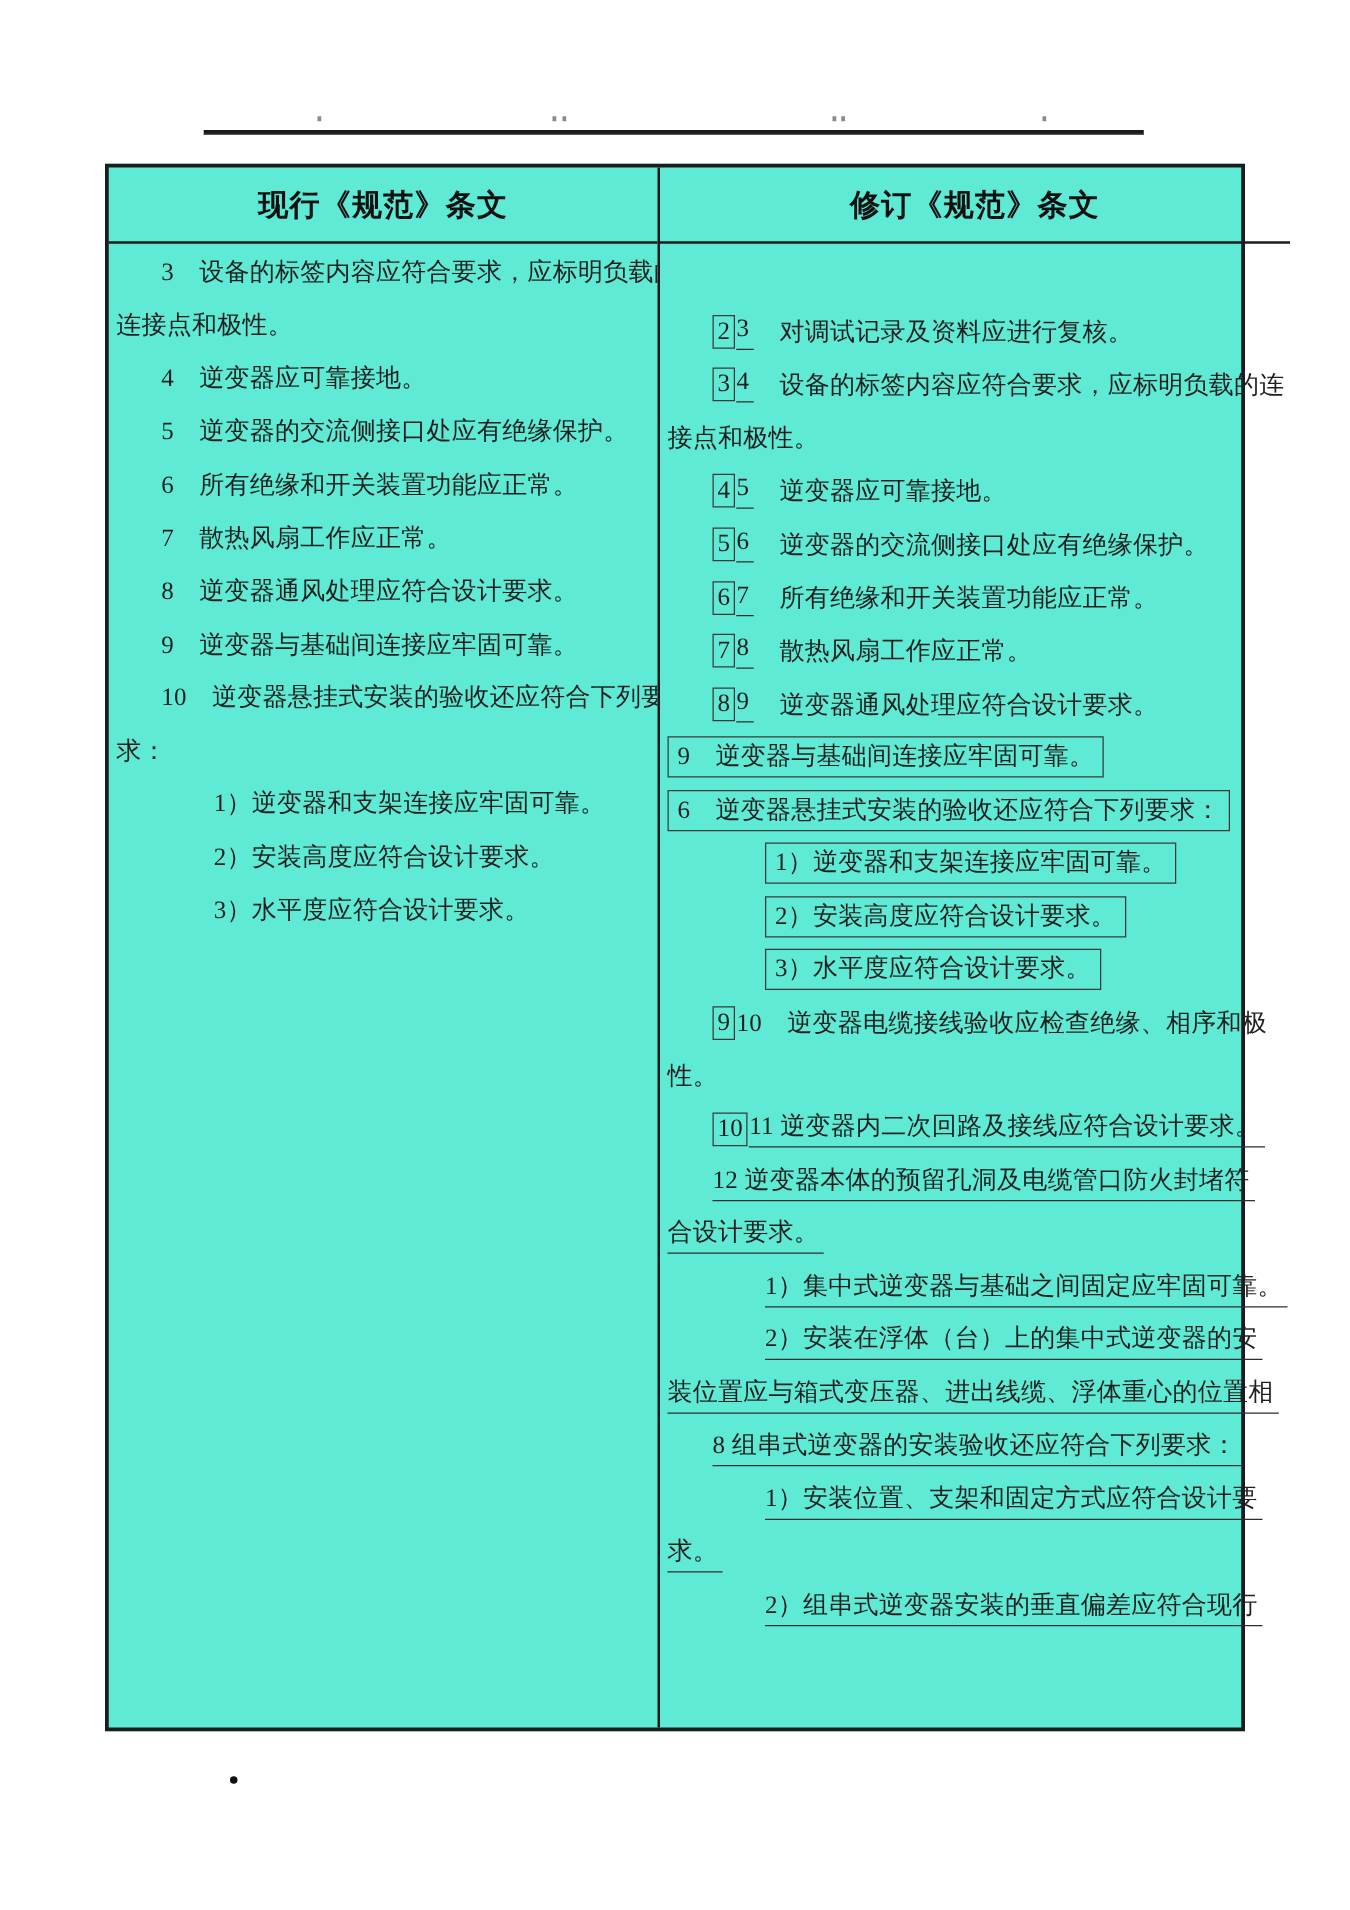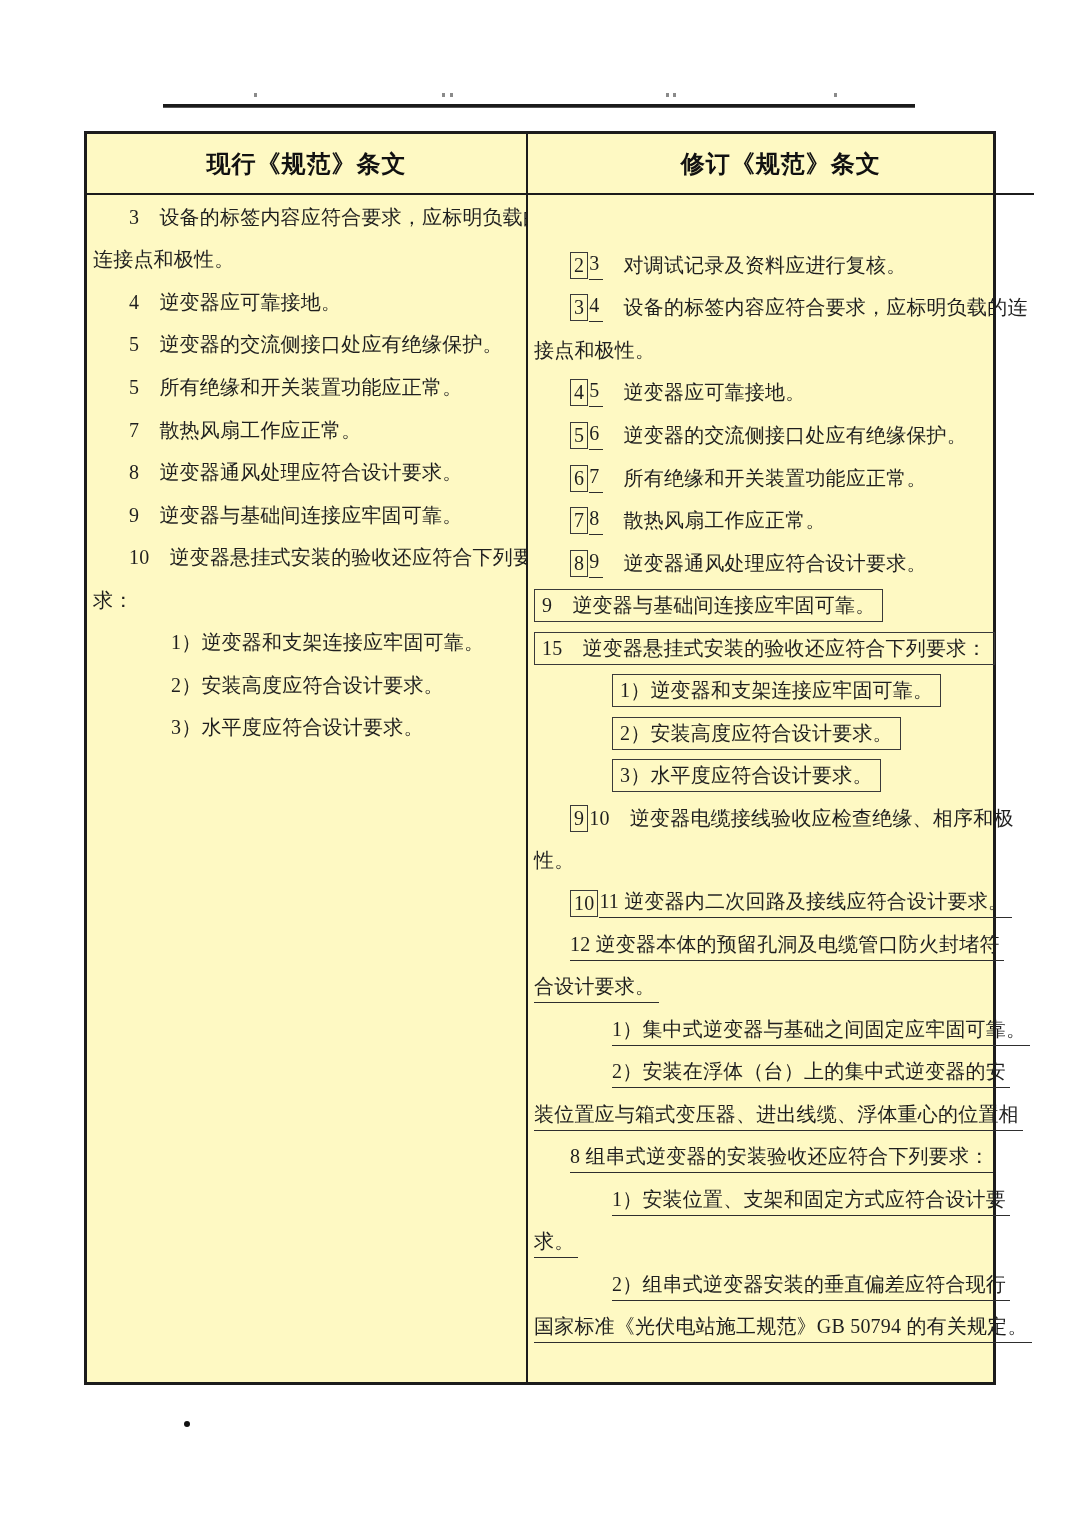--- a/index.html
+++ b/index.html
@@ -15,21 +15,21 @@
     position:absolute;left:163px;top:104px;width:752px;height:3px;
     background:#1b1b1b;border-bottom:1px solid #555;
   }
   .top-mark{
     position:absolute;top:93px;width:3px;height:4px;background:#8a8a8a;
   }
   
   .tbl{
     position:absolute;left:84px;top:131px;width:912px;height:1254px;
     border:3px solid #1c1c1c;box-sizing:border-box;
-    display:flex;background:#fef9c3;
+    display:flex;background:#5eead4;
   }
   .col{box-sizing:border-box;display:flex;flex-direction:column;height:100%;}
   .col-left{width:441px;border-right:2px solid #1c1c1c;}
   .col-right{flex:1;gap:48px;}
   .hdr{
     height:59px;flex:0 0 59px;border-bottom:2px solid #1c1c1c;
     display:flex;align-items:center;justify-content:center;
     font-family:"Liberation Sans","DejaVu Sans",sans-serif;
     font-weight:bold;font-size:24px;letter-spacing:1px;color:#111;
   }
@@ -81,21 +81,21 @@
         <div class="line">
           <span class="seg">连接点和极性。</span>
         </div>
         <div class="line ind1">
           <span class="seg">4　逆变器应可靠接地。</span>
         </div>
         <div class="line ind1">
           <span class="seg">5　逆变器的交流侧接口处应有绝缘保护。</span>
         </div>
         <div class="line ind1">
-          <span class="seg">5　所有绝缘和开关装置功能应正常。</span>
+          <span class="seg">6　所有绝缘和开关装置功能应正常。</span>
         </div>
         <div class="line ind1">
           <span class="seg">7　散热风扇工作应正常。</span>
         </div>
         <div class="line ind1">
           <span class="seg">8　逆变器通风处理应符合设计要求。</span>
         </div>
         <div class="line ind1">
           <span class="seg">9　逆变器与基础间连接应牢固可靠。</span>
         </div>
@@ -157,21 +157,21 @@
           <span class="seg seg-ins">9</span>
           <span class="seg">　逆变器通风处理应符合设计要求。</span>
         </div>
         <div class="line">
           <span class="line-box">
             <span class="seg">9　逆变器与基础间连接应牢固可靠。</span>
           </span>
         </div>
         <div class="line">
           <span class="line-box">
-            <span class="seg">15　逆变器悬挂式安装的验收还应符合下列要求：</span>
+            <span class="seg">6　逆变器悬挂式安装的验收还应符合下列要求：</span>
           </span>
         </div>
         <div class="line ind2">
           <span class="line-box">
             <span class="seg">1）逆变器和支架连接应牢固可靠。</span>
           </span>
         </div>
         <div class="line ind2">
           <span class="line-box">
             <span class="seg">2）安装高度应符合设计要求。</span>
@@ -212,21 +212,18 @@
           <span class="seg seg-ins">8 组串式逆变器的安装验收还应符合下列要求：</span>
         </div>
         <div class="line ind2">
           <span class="seg seg-ins">1）安装位置、支架和固定方式应符合设计要</span>
         </div>
         <div class="line">
           <span class="seg seg-ins">求。</span>
         </div>
         <div class="line ind2">
           <span class="seg seg-ins">2）组串式逆变器安装的垂直偏差应符合现行</span>
-        </div>
-        <div class="line">
-          <span class="seg seg-ins">国家标准《光伏电站施工规范》GB 50794 的有关规定。</span>
         </div>
       </div>
   </div>
 </div>
 
 <div class="footer-dot"></div>
 
 </body></html>

